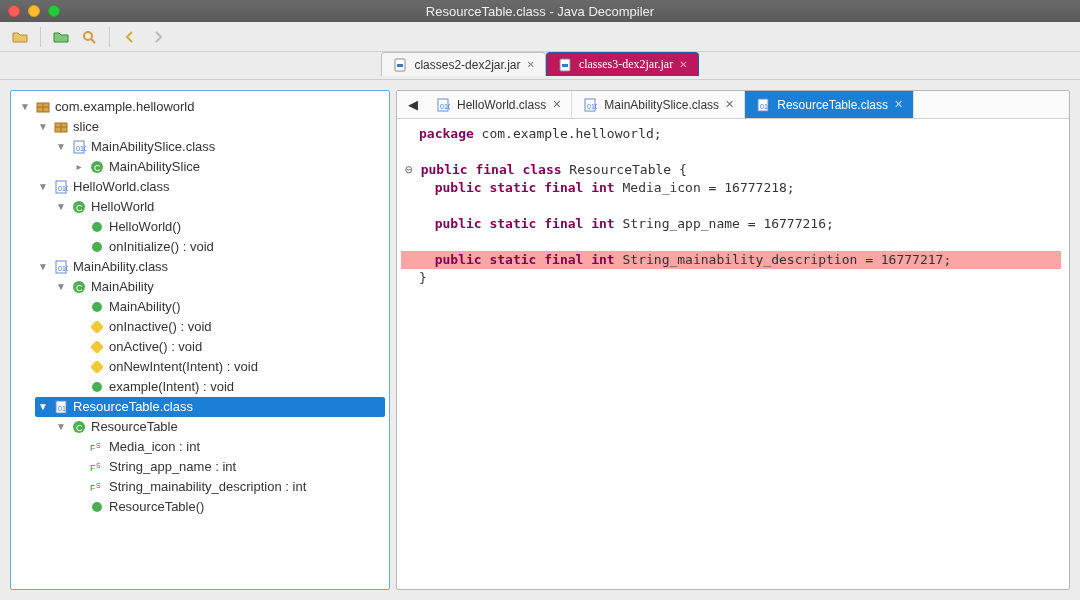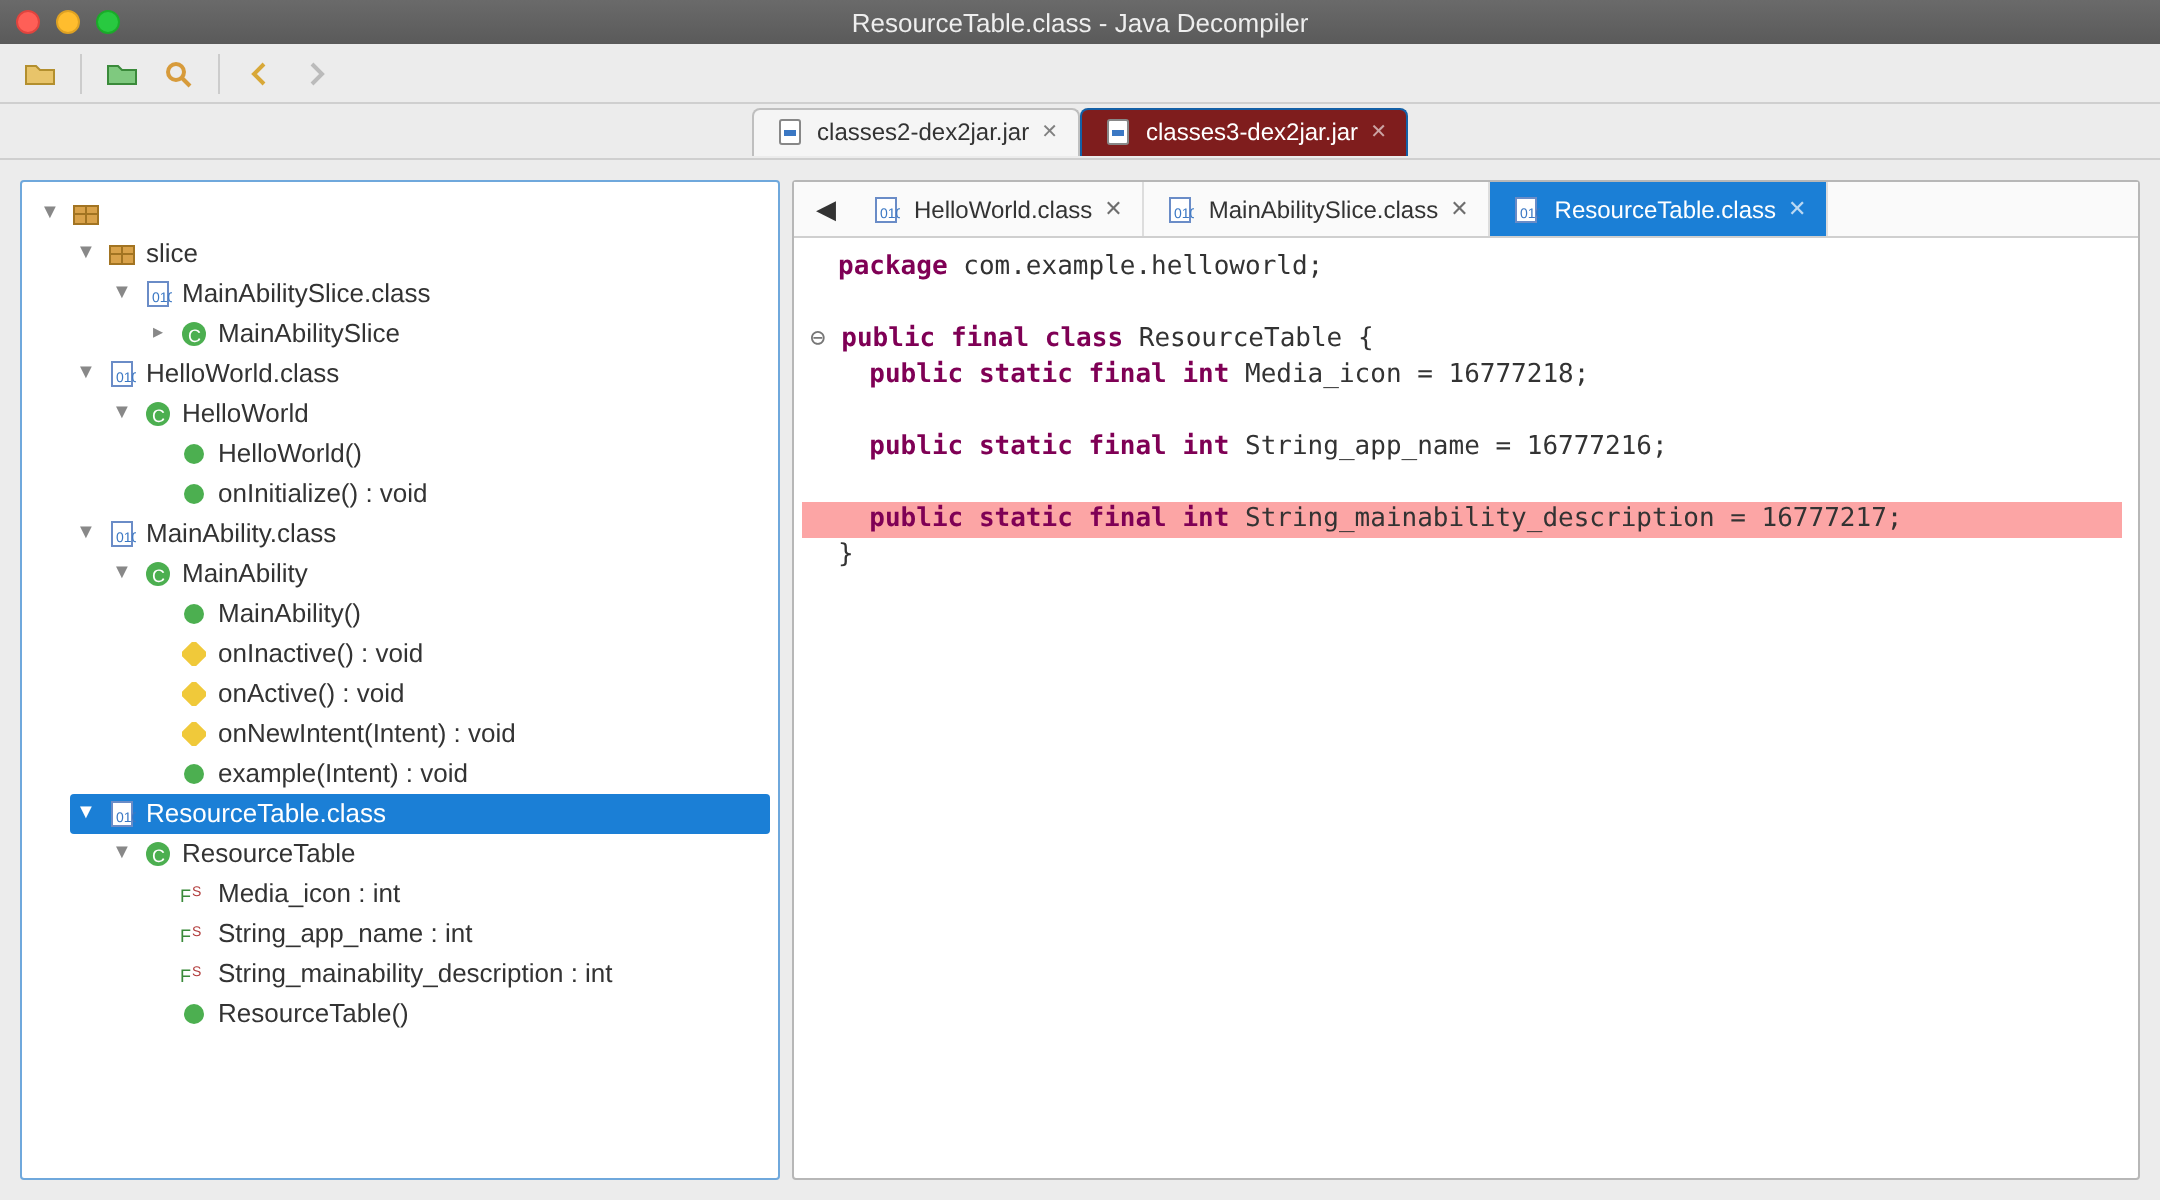--- a/index.html
+++ b/index.html
@@ -44,38 +44,39 @@
   display: flex; align-items: center; justify-content: center;
   border-radius: 3px;
 }
 .sep { width: 1px; height: 20px; background: #ccc; margin: 0 4px; }
 
 .jar-tabs {
   height: 28px;
   background: #ececec;
   border-bottom: 1px solid #cfcfcf;
   display: flex;
-  align-items: center;
+  align-items: flex-start;
   justify-content: center;
   gap: 0;
 }
 .jtab {
   display: flex; align-items: center; gap: 6px;
   padding: 4px 10px;
   border: 1px solid #bfbfbf;
   border-bottom: none;
   background: #f5f5f5;
   border-radius: 4px 4px 0 0;
   font-size: 12px;
   height: 24px;
 }
 .jtab.active {
-  background: #7f1d1d;
+  background: #be185d;
   color: #fff;
   border-color: #1460a6;
+  font-family: Liberation Serif, serif;
 }
 .jtab .close { font-size: 10px; opacity: .6; }
 
 .split {
   flex: 1;
   display: flex;
   padding: 10px;
   gap: 6px;
   min-height: 0;
 }
@@ -211,20 +212,21 @@
       <ul>
         <li>
           <div class="row">
             <span class="tw">▼</span>
             <span class="ic">
                 <svg width="14" height="14">
                   <rect x="1" y="3" width="12" height="9" fill="#d9a24a" stroke="#a27422"></rect>
                   <path d="M1 7h12M7 3v9" stroke="#a27422"></path>
                 </svg>
               </span>
+            <span>com.example.helloworld</span>
           </div>
           <ul>
             <li>
               <div class="row">
                 <span class="tw">▼</span>
                 <span class="ic">
                     <svg width="14" height="14">
                       <rect x="1" y="3" width="12" height="9" fill="#d9a24a" stroke="#a27422"></rect>
                       <path d="M1 7h12M7 3v9" stroke="#a27422"></path>
                     </svg>

